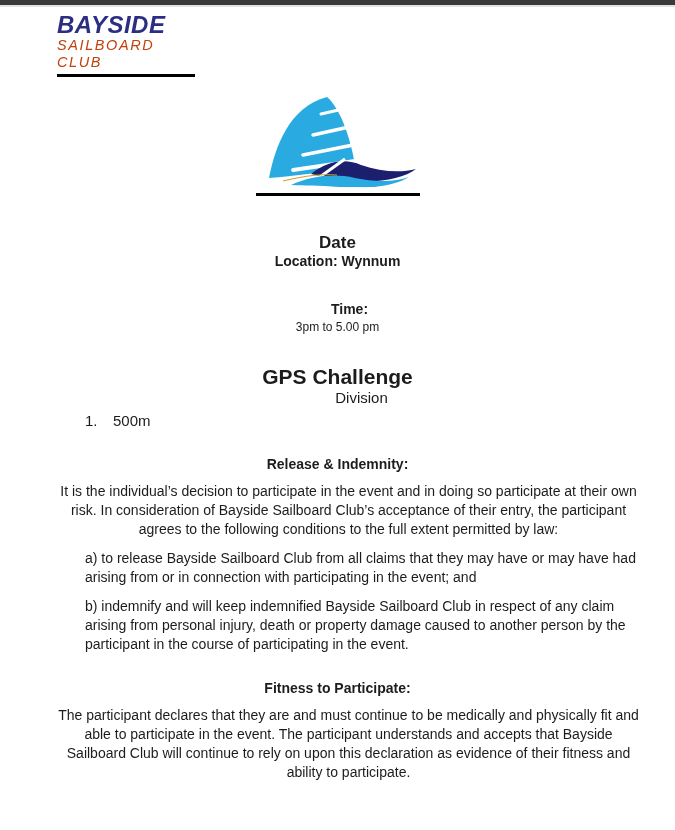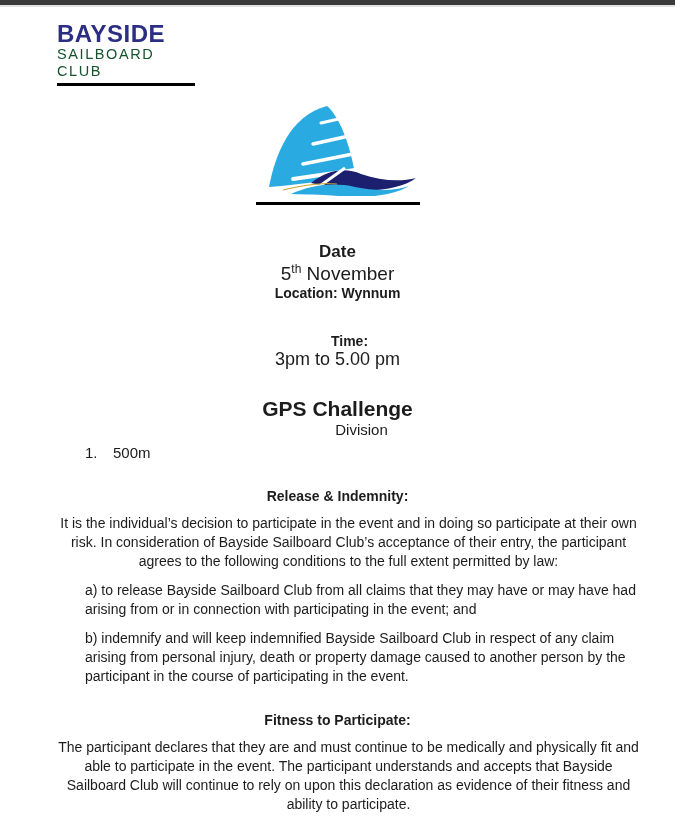--- a/index.html
+++ b/index.html
@@ -10,32 +10,33 @@
     font-family: "Liberation Sans", "DejaVu Sans", sans-serif;
     color: #1c1c1c;
     overflow: hidden;
   }
   .top-bar {
     width: 675px; height: 7px;
     background: #3a3a3a;
     border-bottom: 2px solid #e3e3e3;
   }
   .club-logo {
-    margin: 14px 0 0 57px;
+    margin: 5px 0 0 57px;
     width: 140px;
+    font-style: italic;
   }
   .club-name {
     color: #2b2e83;
     font-weight: bold;
     font-size: 24px;
     letter-spacing: 0.5px;
     line-height: 25px;
   }
   .club-subtitle {
-    color: #14532d;
+    color: #c2410c;
     font-size: 14.5px;
     letter-spacing: 1.6px;
     line-height: 17px;
   }
   .logo-underline {
     margin-top: 3px;
     width: 138px; height: 3px;
     background: #000000;
   }
   .sail-logo-wrap {
@@ -70,21 +71,21 @@
     line-height: 17px;
   }
   .time-heading {
     margin-top: 31px;
     font-size: 14px;
     font-weight: bold;
     line-height: 17px;
     padding-left: 24px;
   }
   .time-value {
-    font-size: 18px;
+    font-size: 12px;
     line-height: 18px;
   }
   .event-title {
     margin-top: 29px;
     font-size: 21px;
     font-weight: bold;
     line-height: 24px;
   }
   .event-subtitle {
     font-size: 15px;
@@ -144,21 +145,20 @@
 
     <path d="M 38 90 C 58 81, 80 78, 102 83 C 122 87, 142 87, 156 82 C 142 91, 112 95, 86 92 C 66 90, 50 91, 38 90 Z" fill="#29abe2"></path>
 
     <path d="M 30 86 C 55 80, 70 79, 84 80" stroke="#c9a227" stroke-width="1" fill="none"></path>
   </svg>
   <div class="sail-underline"></div>
 </div>
 
 <div class="center-block">
   <div class="date-heading">Date</div>
-  <div class="date-value"><span>5</span><sup>th</sup><span> November</span></div>
   <div class="location-line">Location: Wynnum</div>
 
   <div class="time-heading">Time:</div>
   <div class="time-value">3pm to 5.00 pm</div>
 
   <div class="event-title">GPS Challenge</div>
   <div class="event-subtitle">Division</div>
 </div>
 
 <div class="division-item">

